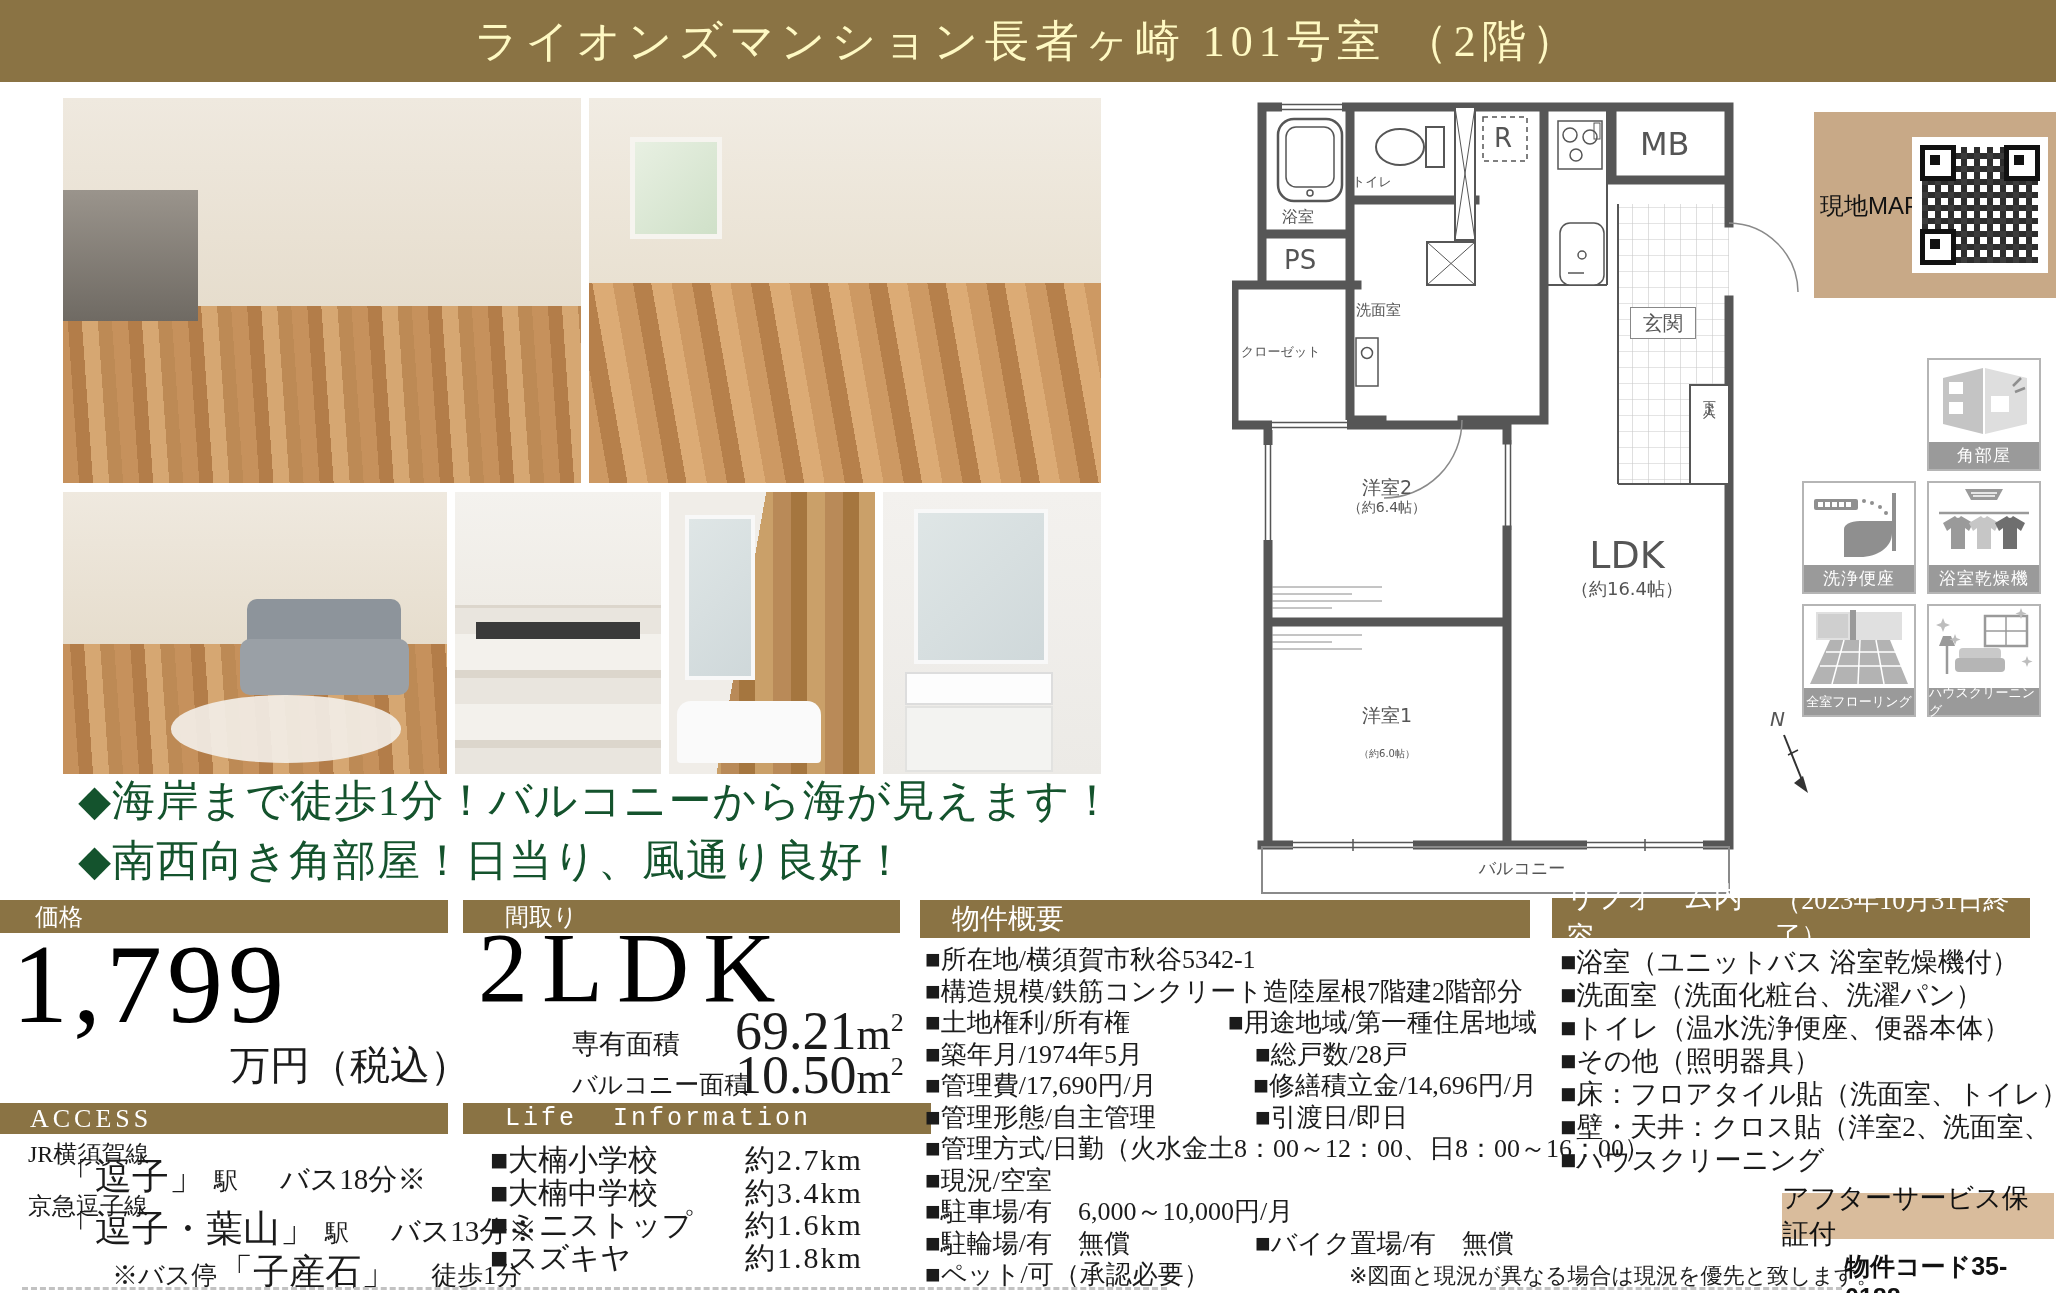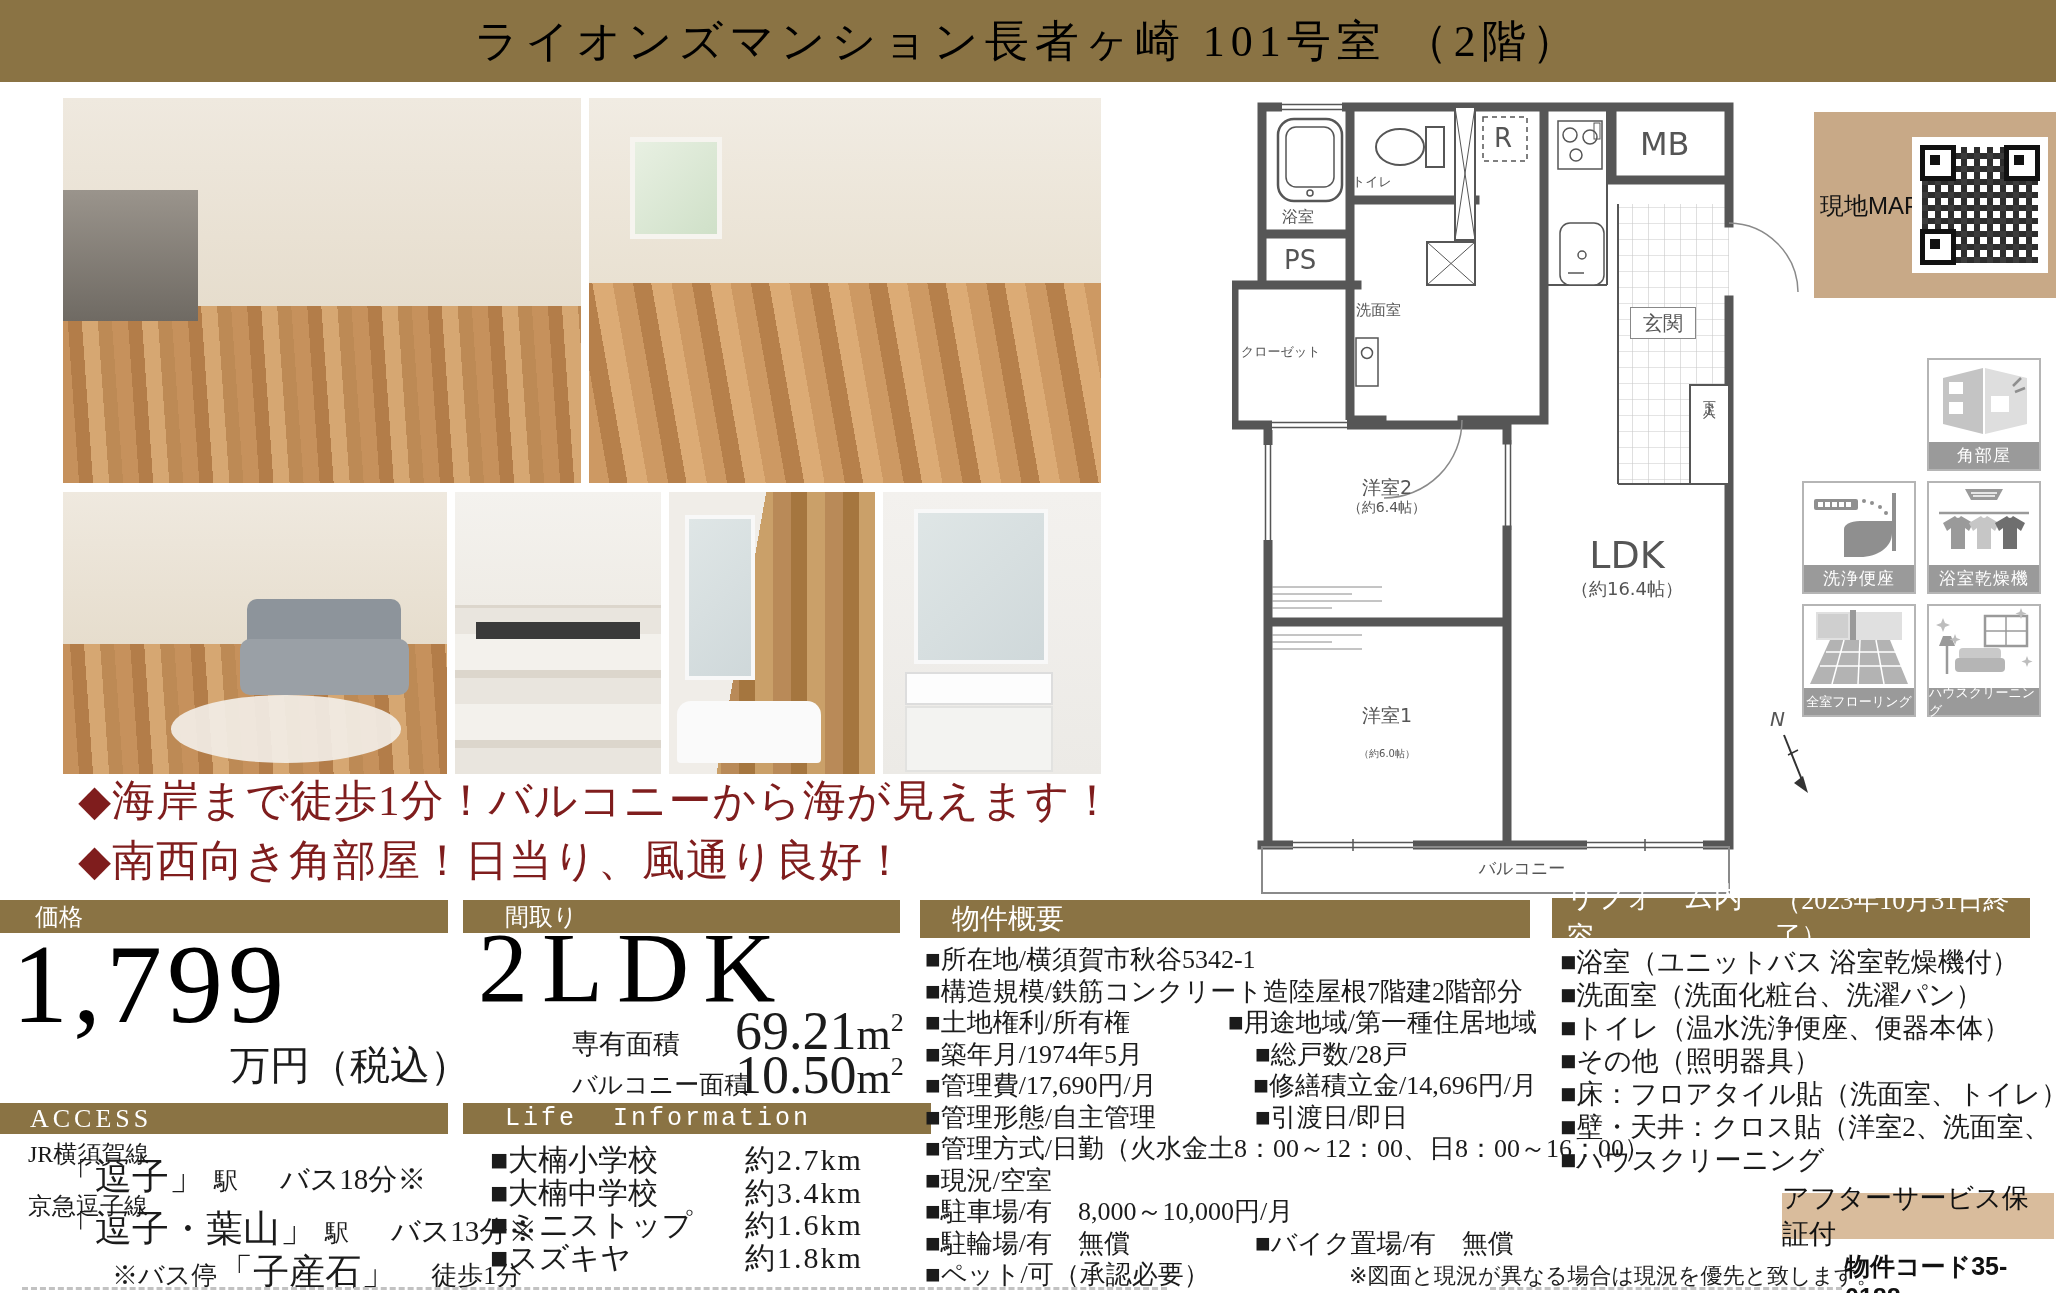--- a/index.html
+++ b/index.html
@@ -5,21 +5,21 @@
   html,body { margin:0; padding:0; background:#e9e9e9; }
   .page {
     position:relative; width:2056px; height:1293px; background:#ffffff;
     font-family:"Liberation Serif","DejaVu Serif",serif; color:#1b1b1b; overflow:hidden;
   }
   .abs { position:absolute; }
 
   
   .title-bar { left:0; top:0; width:2056px; height:82px; background:#8a7344;
     display:flex; align-items:center; justify-content:center; }
-  .title-bar .t { color:#000000; font-size:44px; letter-spacing:6px; }
+  .title-bar .t { color:#fef9c3; font-size:44px; letter-spacing:6px; }
 
   
   .photo { position:absolute; overflow:hidden; background:#e8e1d5; }
   .ph-room  { background:
       linear-gradient(to bottom, #efe9df 0%, #e6ddcd 54%, rgba(0,0,0,0) 54%),
       repeating-linear-gradient(86deg,#c6915c 0 16px,#b37d49 16px 30px,#d6a772 30px 46px,#bd8a55 46px 60px); }
   .ph-room2 { background:
       linear-gradient(to bottom, #f1ece3 0%, #e9e1d2 48%, rgba(0,0,0,0) 48%),
       repeating-linear-gradient(80deg,#cd9963 0 20px,#b6804b 20px 38px,#dcab75 38px 58px); }
   .ph-kitchen { background:
@@ -33,21 +33,21 @@
   .accent-wall { left:0; top:24%; width:26%; height:34%;
       background:linear-gradient(180deg,#9a948c,#6f6a63); }
   .sofa { background:#9aA0a6; border-radius:10px; }
   .sofa-back { background:#8d949b; border-radius:10px 10px 0 0; }
   .rug { background:#f3f0ea; border-radius:50%; opacity:.9; }
   .mirror { background:linear-gradient(135deg,#dfe6e6,#cfd8da); border:4px solid #f8f8f8; }
   .tub { background:#fafafa; border-radius:14px 14px 4px 4px; }
   .win { background:linear-gradient(135deg,#e8f0e2,#cfe0c8); border:5px solid #f6f4ef; }
 
   
-  .catch { left:78px; width:1100px; font-size:43px; color:#7f1d1d; letter-spacing:1px; }
+  .catch { left:78px; width:1100px; font-size:43px; color:#14532d; letter-spacing:1px; }
 
   
   .plan { left:1232px; top:95px; width:580px; height:810px; }
   .plan svg { position:absolute; left:0; top:0; }
   .plabel { position:absolute; color:#555; font-family:"DejaVu Sans","Liberation Sans",sans-serif; white-space:nowrap; }
   .plabel.c { text-align:center; }
   .v-label { writing-mode:vertical-rl; text-orientation:upright; letter-spacing:2px; }
   .glabel { border:1px solid #888; background:#fff; display:flex; align-items:center; justify-content:center; }
 
   
@@ -444,21 +444,21 @@
         <span class="l">■管理形態/自主管理</span>
         <span>■引渡日/即日</span>
       </div>
     <div class="orow">
         <span class="l" style="width:auto;">■管理方式/日勤（火水金土8：00～12：00、日8：00～16：00）</span>
       </div>
     <div class="orow">
         <span class="l" style="width:auto;">■現況/空室</span>
       </div>
     <div class="orow">
-        <span class="l" style="width:auto;">■駐車場/有　8,000～10,000円/月</span>
+        <span class="l" style="width:auto;">■駐車場/有　6,000～10,000円/月</span>
       </div>
     <div class="orow">
         <span class="l">■駐輪場/有　無償</span>
         <span>■バイク置場/有　無償</span>
       </div>
     <div class="orow">
         <span class="l" style="width:auto;">■ペット/可（承認必要）</span>
       </div>
   </div>
 

